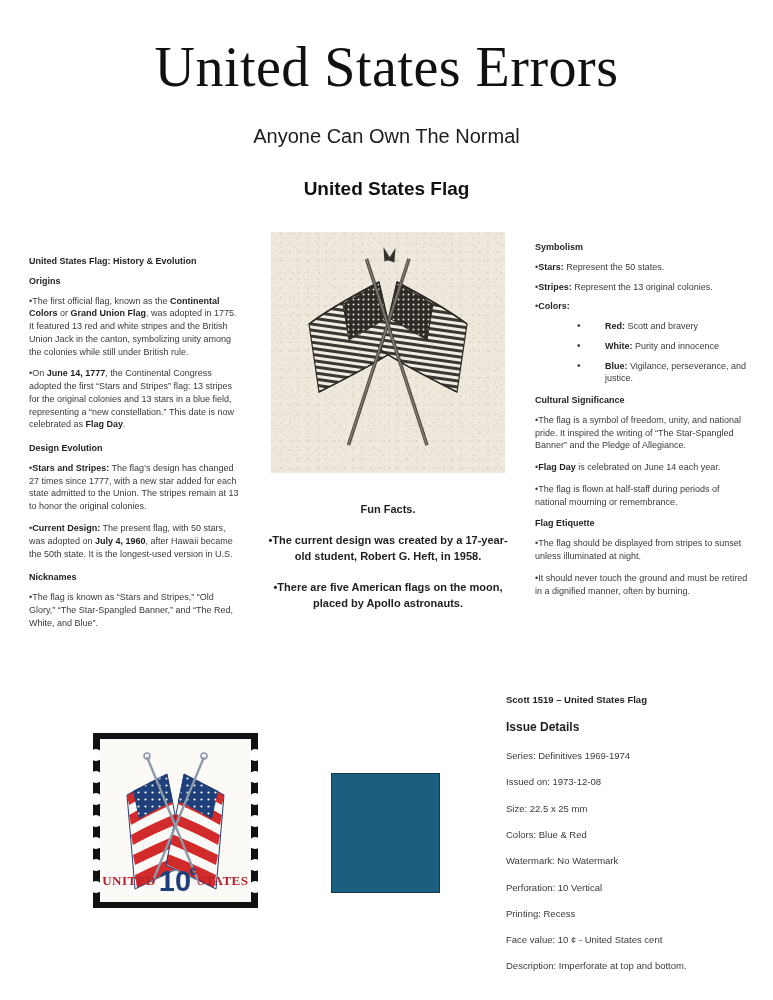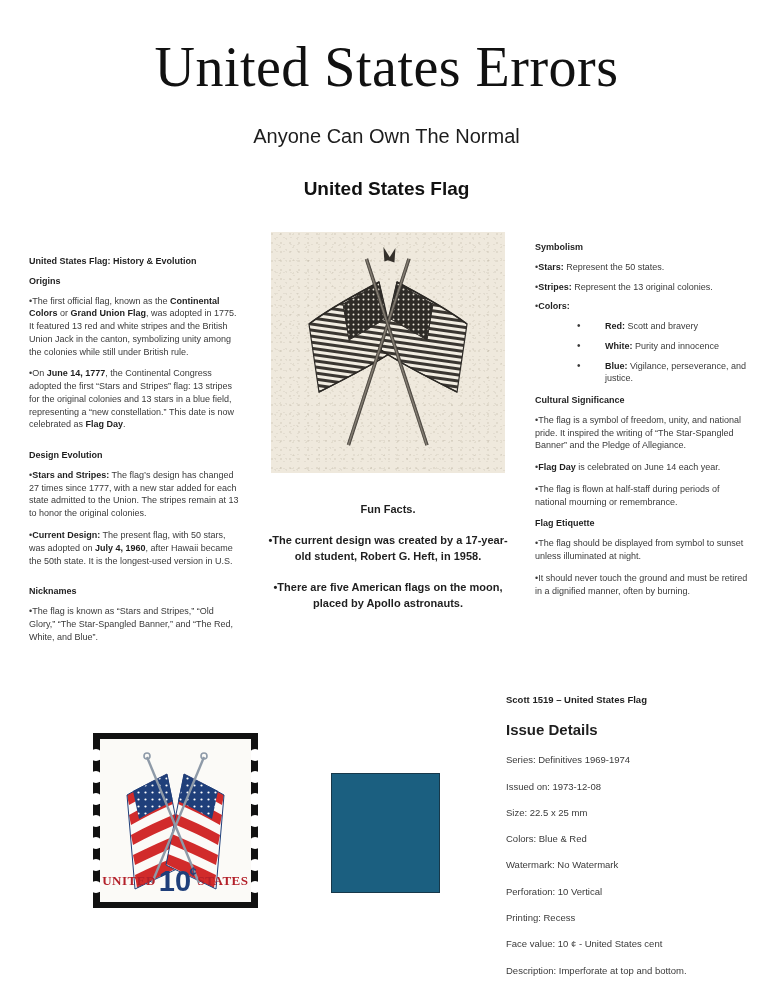--- a/index.html
+++ b/index.html
@@ -65,21 +65,21 @@
     margin: 0 0 7px 0;
     font-size: 9px;
     font-weight: bold;
     color: #1f1f1f;
   }
   .col p {
     margin: 0 0 9px 0;
   }
   .col p.tight { margin-bottom: 7px; }
   .col b { color: #1f1f1f; font-weight: bold; }
-  .col .hdr-gap { margin-top: 18px; }
+  .col .hdr-gap { margin-top: 11px; }
 
   .sub-list {
     margin: 4px 0 9px 0;
     padding: 0;
     list-style: none;
   }
   .sub-list li {
     position: relative;
     padding-left: 70px;
     margin-bottom: 7px;
@@ -163,21 +163,21 @@
   .issue-details .id-title {
     font-weight: bold;
     color: #1f1f1f;
     margin-bottom: 13px;
     font-size: 9.5px;
   }
   .issue-details .id-sub {
     font-weight: bold;
     color: #1f1f1f;
     margin-bottom: 13px;
-    font-size: 15px;
+    font-size: 12px;
   }
   .issue-details .id-row { margin-bottom: 13px; }
 </style>
 </head>
 <body>
 
 <div class="page-title">United States Errors</div>
 <div class="page-subtitle">Anyone Can Own The Normal</div>
 <div class="section-title">United States Flag</div>
 
@@ -259,21 +259,21 @@
 
   <h4>Cultural Significance</h4>
   <div id="cultural-paras">
       <p><span>•The flag is a symbol of freedom, unity, and national pride. It inspired the writing of “The Star-Spangled Banner” and the Pledge of Allegiance.</span></p>
       <p><span>•</span><b>Flag Day</b><span> is celebrated on June 14 each year.</span></p>
       <p><span>•The flag is flown at half-staff during periods of national mourning or remembrance.</span></p>
     </div>
 
   <h4>Flag Etiquette</h4>
   <div id="etiquette-paras">
-      <p><span>•The flag should be displayed from symbol to sunset unless illuminated at night.</span></p>
+      <p><span>•The flag should be displayed from stripes to sunset unless illuminated at night.</span></p>
       <p><span>•It should never touch the ground and must be retired in a dignified manner, often by burning.</span></p>
     </div>
 </div>
 
 <div class="stamp-wrap">
   <svg width="165" height="175" viewBox="0 0 165 175">
     <defs>
       <mask id="perf">
         <rect x="0" y="0" width="165" height="175" fill="#fff"></rect>
         <g fill="#000">

